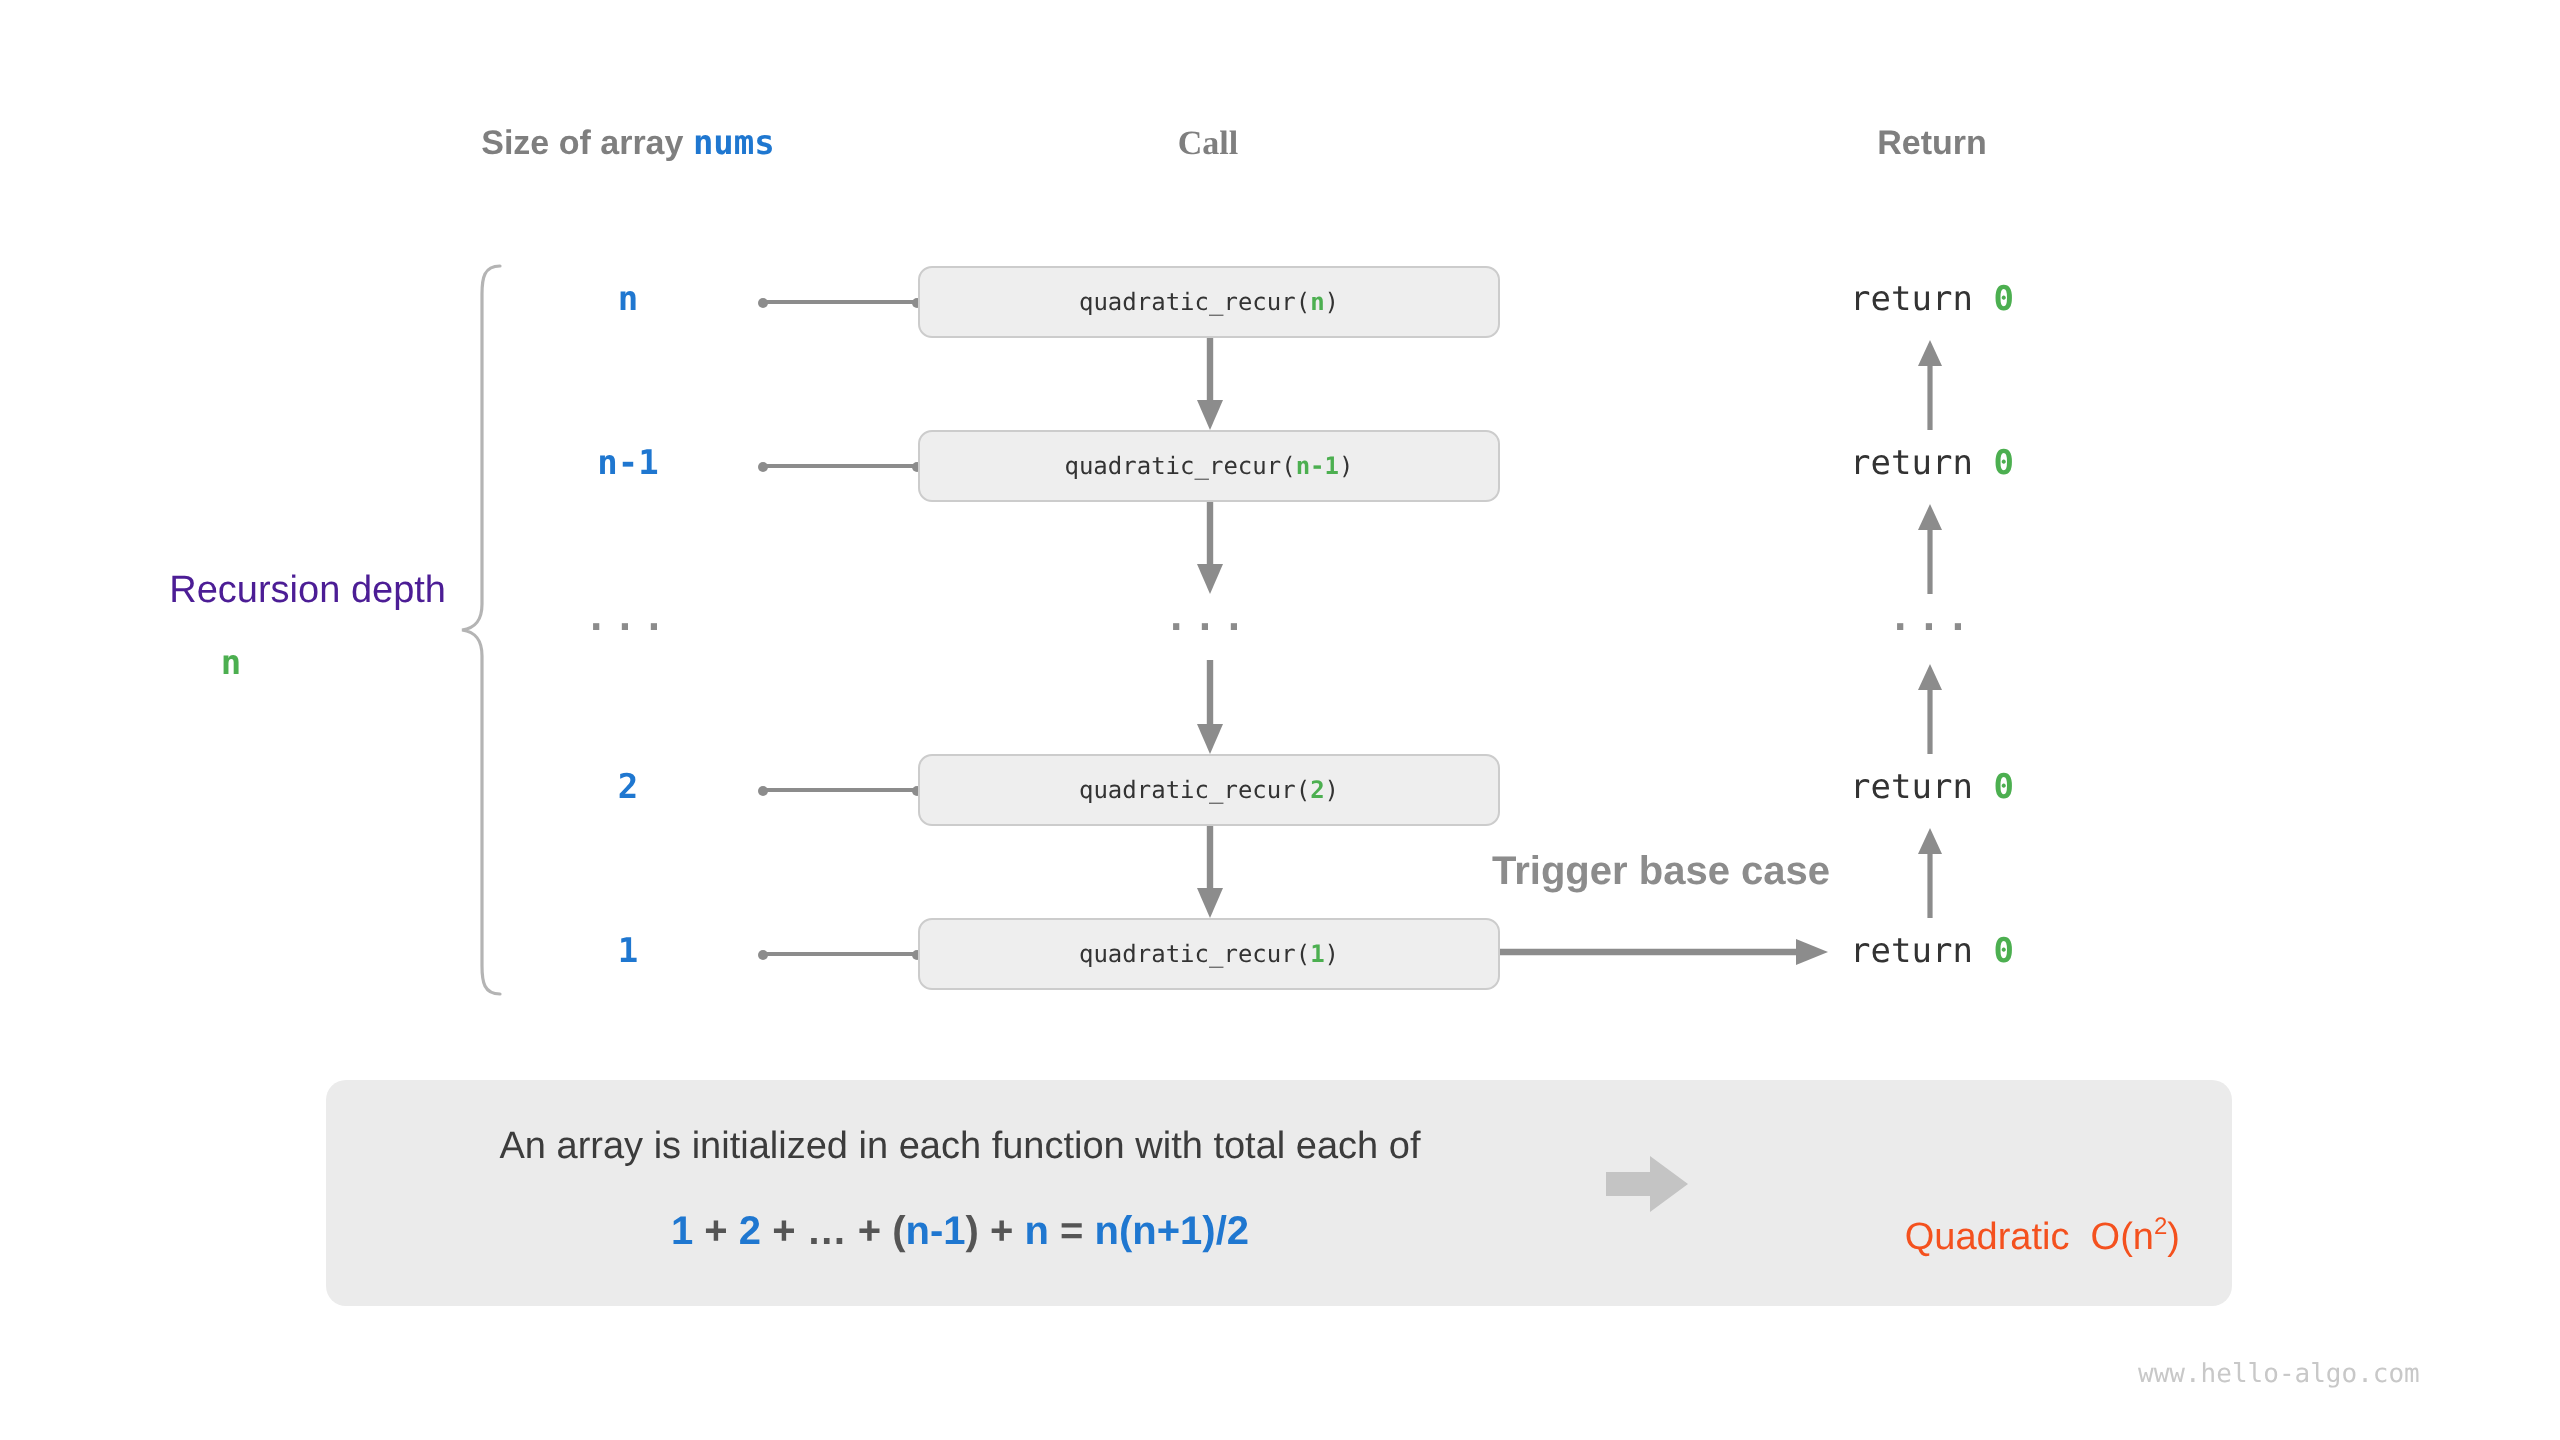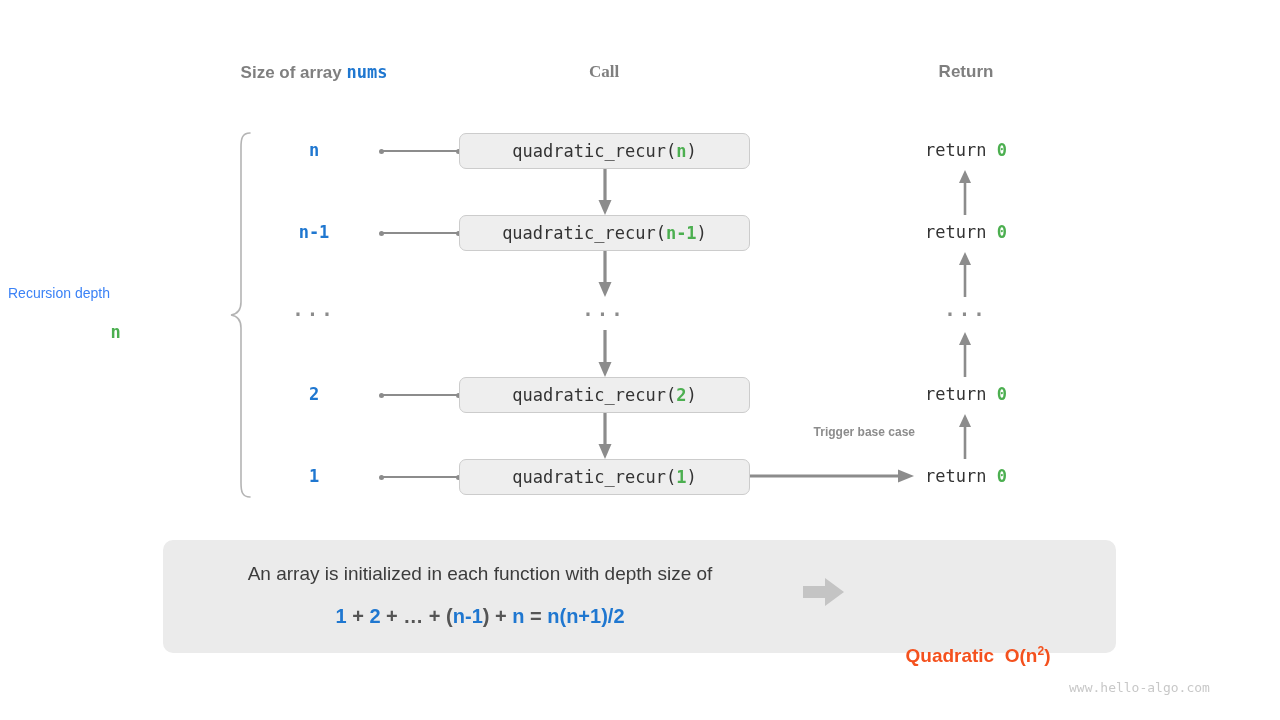--- a/index.html
+++ b/index.html
@@ -28,52 +28,52 @@
     text-align:center;white-space:nowrap;
   }
   .dots{
     color:#8c8c8c;font-size:19px;font-weight:bold;letter-spacing:3px;
     text-align:center;white-space:nowrap;
     font-family:"DejaVu Sans Mono","Liberation Mono",monospace;
   }
 
   
   .depth-title{
-    font-size:14px;color:#3b82f6;text-align:left;white-space:nowrap;
+    font-size:19px;color:#4c1d95;text-align:right;white-space:nowrap;
   }
   .depth-value{
     font-family:"DejaVu Sans Mono","Liberation Mono",monospace;
     font-size:17px;font-weight:bold;color:#4caf50;
     text-align:center;white-space:nowrap;
   }
 
   
   .call-box{
     box-sizing:border-box;
     background:#eeeeee;border:1px solid #cccccc;border-radius:7px;
     display:flex;align-items:center;justify-content:center;
     font-family:"DejaVu Sans Mono","Liberation Mono",monospace;
-    font-size:17px;color:#333333;white-space:nowrap;
+    font-size:12px;color:#333333;white-space:nowrap;
   }
   .call-box .arg{color:#4caf50;font-weight:bold;}
 
   
   .ret{
     font-family:"DejaVu Sans Mono","Liberation Mono",monospace;
     font-size:17px;color:#333333;white-space:nowrap;text-align:center;
   }
   .ret .zero{color:#4caf50;font-weight:bold;}
 
   
   .hline{background:#8c8c8c;height:2px;}
   .dot{width:5px;height:5px;border-radius:50%;background:#8c8c8c;}
 
   
   .trigger-note{
-    font-size:12px;font-weight:bold;color:#8c8c8c;white-space:nowrap;
+    font-size:20px;font-weight:bold;color:#8c8c8c;white-space:nowrap;
     text-align:right;
   }
 
   
   .panel{
     box-sizing:border-box;
     background:#ebebeb;border-radius:10px;
   }
   .panel-text{
     font-size:19px;color:#3c3c3c;text-align:center;white-space:nowrap;
@@ -83,22 +83,22 @@
     text-align:center;white-space:nowrap;
     font-family:"Liberation Sans", sans-serif;
   }
   .formula .b{color:#1f77d0;}
   .formula .g{color:#555555;}
   .panel-right-title{
     font-size:18px;font-weight:bold;color:#3c3c3c;
     text-align:center;white-space:nowrap;
   }
   .panel-right-value{
-    font-size:19px;font-weight:bold;color:#f4511e;
-    text-align:center;white-space:nowrap;margin-top:38px;
+    font-size:19px;font-weight:normal;color:#f4511e;
+    text-align:right;white-space:nowrap;
   }
   .panel-right-value sup{font-size:12px;}
 
   .watermark{
     font-family:"DejaVu Sans Mono","Liberation Mono",monospace;
     font-size:13px;color:#c8c8c8;white-space:nowrap;
   }
   svg{display:block;overflow:visible;}
 </style>
 </head>
@@ -230,21 +230,21 @@
   </div>
   <div class="abs" style="left:955px;top:414px;">
     <svg width="20" height="45" viewBox="0 0 20 45">
       <path d="M10,45 L10,12" stroke="#8c8c8c" stroke-width="2.6" fill="none"></path>
       <path d="M10,0 L4,13 L16,13 Z" fill="#8c8c8c"></path>
     </svg>
   </div>
 
   <div class="abs panel" style="left:163px;top:540px;width:953px;height:113px;"></div>
 
-  <div class="abs panel-text" style="left:180px;top:563px;width:600px;">An array is initialized in each function with depth size of</div>
+  <div class="abs panel-text" style="left:180px;top:563px;width:600px;">An array is initialized in each function with total each of</div>
 
   <div class="abs formula" style="left:180px;top:605px;width:600px;"><span class="b">1</span><span class="g"> + </span><span class="b">2</span><span class="g"> + </span><span class="g">…</span><span class="g"> + </span><span class="g">(</span><span class="b">n-1</span><span class="g">)</span><span class="g"> + </span><span class="b">n</span><span class="g"> = </span><span class="b">n(n+1)/2</span></div>
 
   <div class="abs" style="left:803px;top:576px;">
     <svg width="42" height="32" viewBox="0 0 42 32">
       <path d="M0,10 L22,10 L22,2 L41,16 L22,30 L22,22 L0,22 Z" fill="#c4c4c4"></path>
     </svg>
   </div>
 
   <div class="abs panel-right-value" style="left:866px;top:606px;width:224px;">

